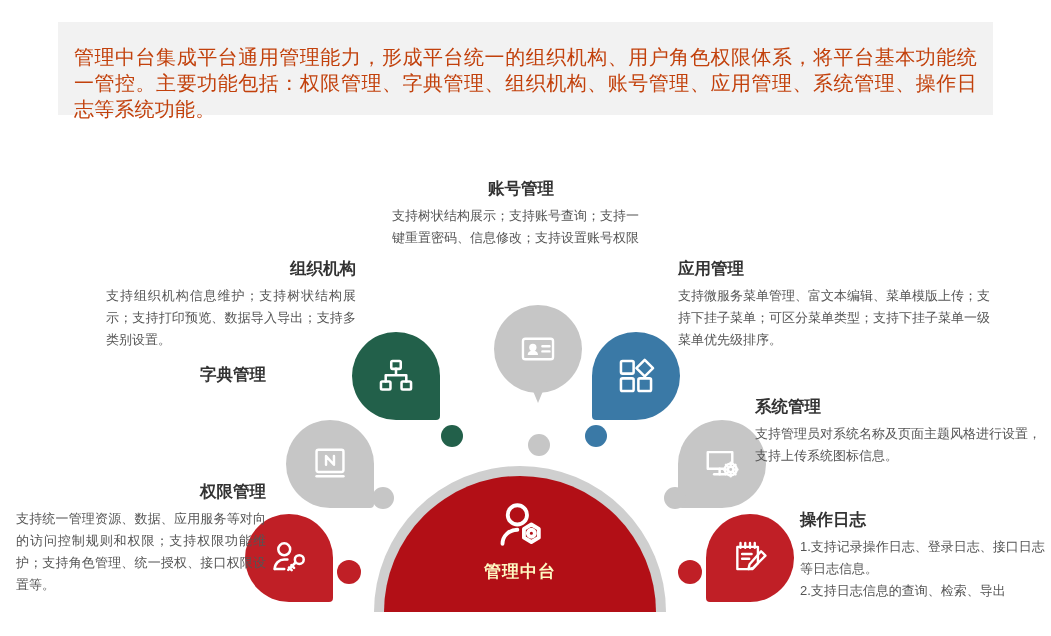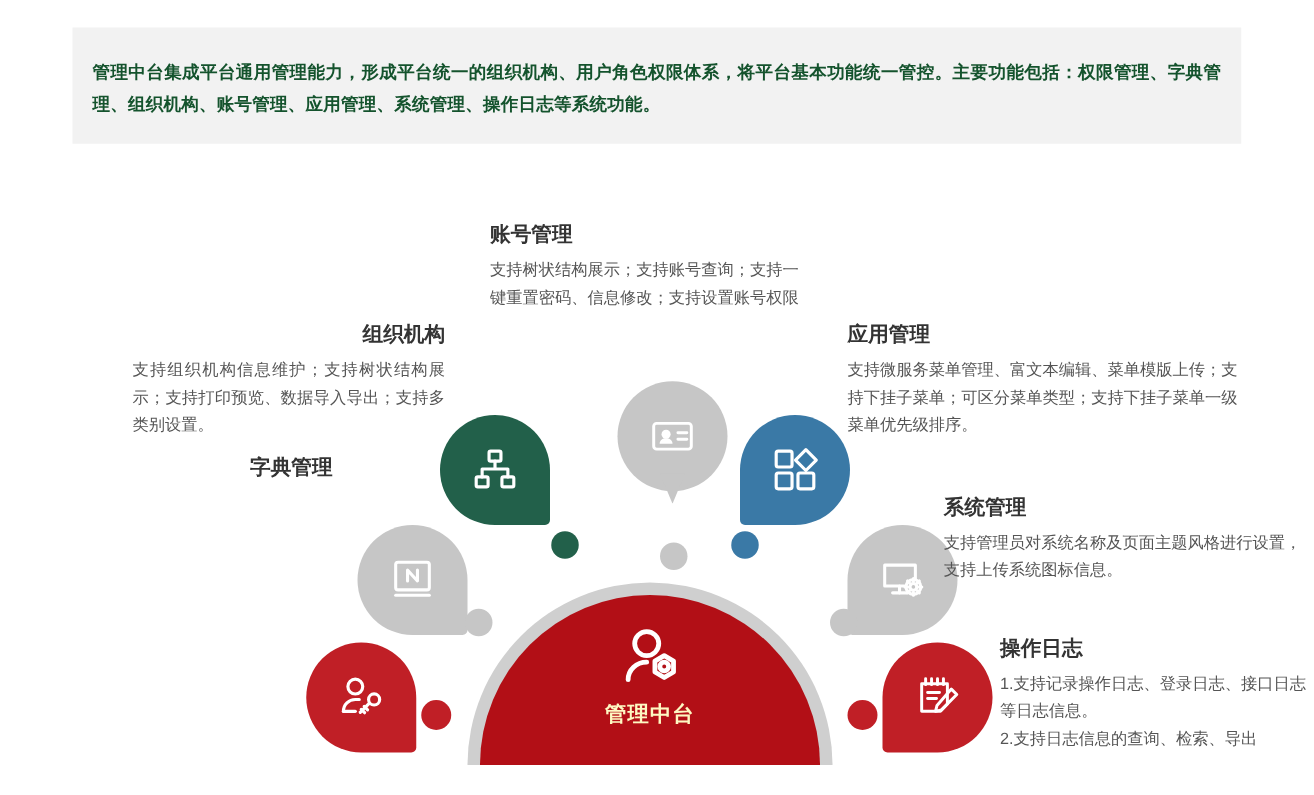--- a/index.html
+++ b/index.html
@@ -13,21 +13,21 @@
   #stage { position: relative; width: 1051px; height: 636px; background:#fff; }
 
   
   .banner {
     position: absolute; left: 58px; top: 22px;
     width: 935px; height: 93px;
     background: #f2f2f2;
     padding: 22px 16px 0 16px;
   }
   .banner-text {
-    font-size: 14px; font-weight: bold; color: #14532d;
+    font-size: 20px; font-weight: normal; color: #c2410c;
     line-height: 26px; letter-spacing: 0.2px;
     text-align: justify;
   }
 
   
   .feat { position: absolute; }
   .feat h3 {
     margin: 0 0 7px 0;
     font-size: 16.5px; font-weight: bold; color: #333333;
     line-height: 20px;
@@ -36,21 +36,21 @@
     margin: 0;
     font-size: 13px; color: #555555;
     line-height: 22px;
   }
   .feat.ralign h3 { text-align: right; }
   .feat.ralign p  { text-align: justify; text-align-last: left; }
   .feat.lalign h3 { text-align: left; }
 
   
   #feat-account  { left: 392px; top: 178px;  width: 258px; }
-  #feat-account h3 { }
+  #feat-account h3 { text-align: center; }
   #feat-org      { left: 106px; top: 258px;  width: 250px; }
   #feat-app      { left: 678px; top: 258px;  width: 322px; }
   #feat-dict     { left: 16px;  top: 364px;  width: 250px; }
   #feat-sys      { left: 755px; top: 396px;  width: 286px; }
   #feat-perm     { left: 16px;  top: 481px;  width: 250px; }
   #feat-log      { left: 800px; top: 509px;  width: 245px; }
 
   
   #hub-ring {
     position: absolute; left: 374px; top: 466px;
@@ -259,20 +259,24 @@
 
   <div class="feat ralign" id="feat-dict">
     <h3>字典管理</h3>
   </div>
 
   <div class="feat lalign" id="feat-sys">
     <h3>系统管理</h3>
     <p>支持管理员对系统名称及页面主题风格进行设置，支持上传系统图标信息。</p>
   </div>
 
+  <div class="feat ralign" id="feat-perm">
+    <h3>权限管理</h3>
+    <p>支持统一管理资源、数据、应用服务等对向的访问控制规则和权限；支持权限功能维护；支持角色管理、统一授权、接口权限设置等。</p>
+  </div>
 
   <div class="feat lalign" id="feat-log">
     <h3>操作日志</h3>
     <p style="white-space: pre-line;">1.支持记录操作日志、登录日志、接口日志等日志信息。
 2.支持日志信息的查询、检索、导出</p>
   </div>
 
 </div>
 
 </body></html>

